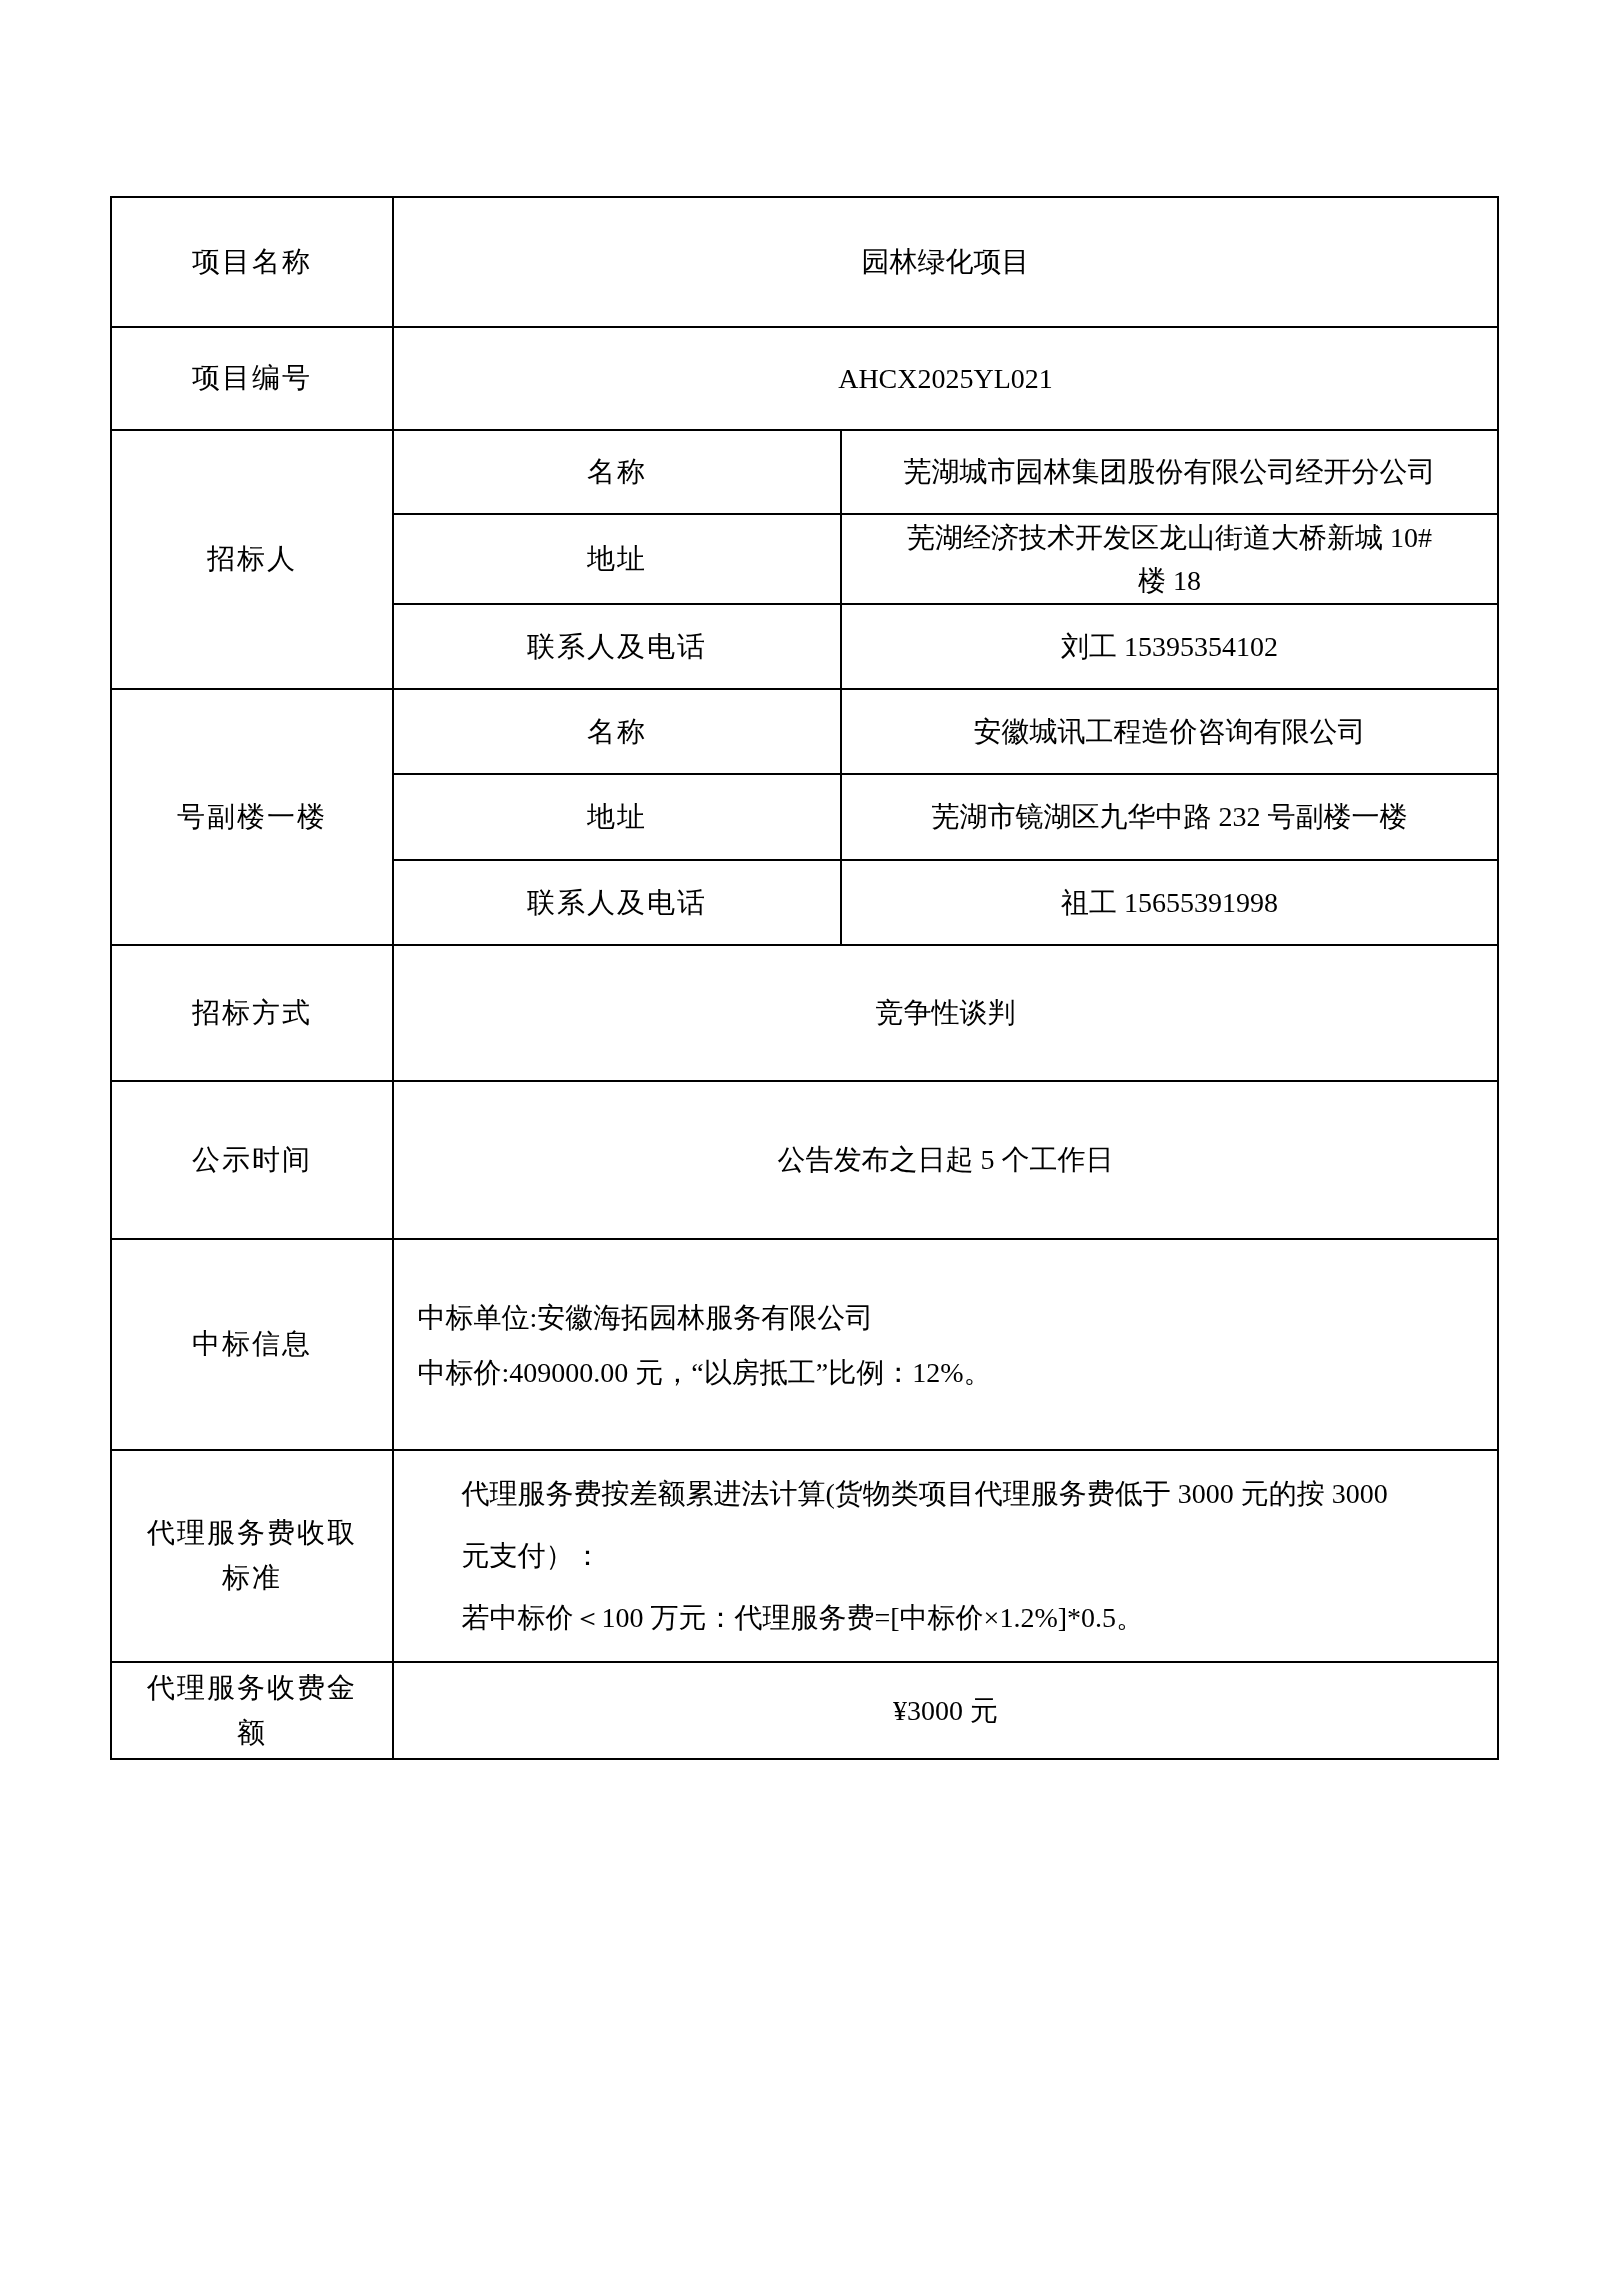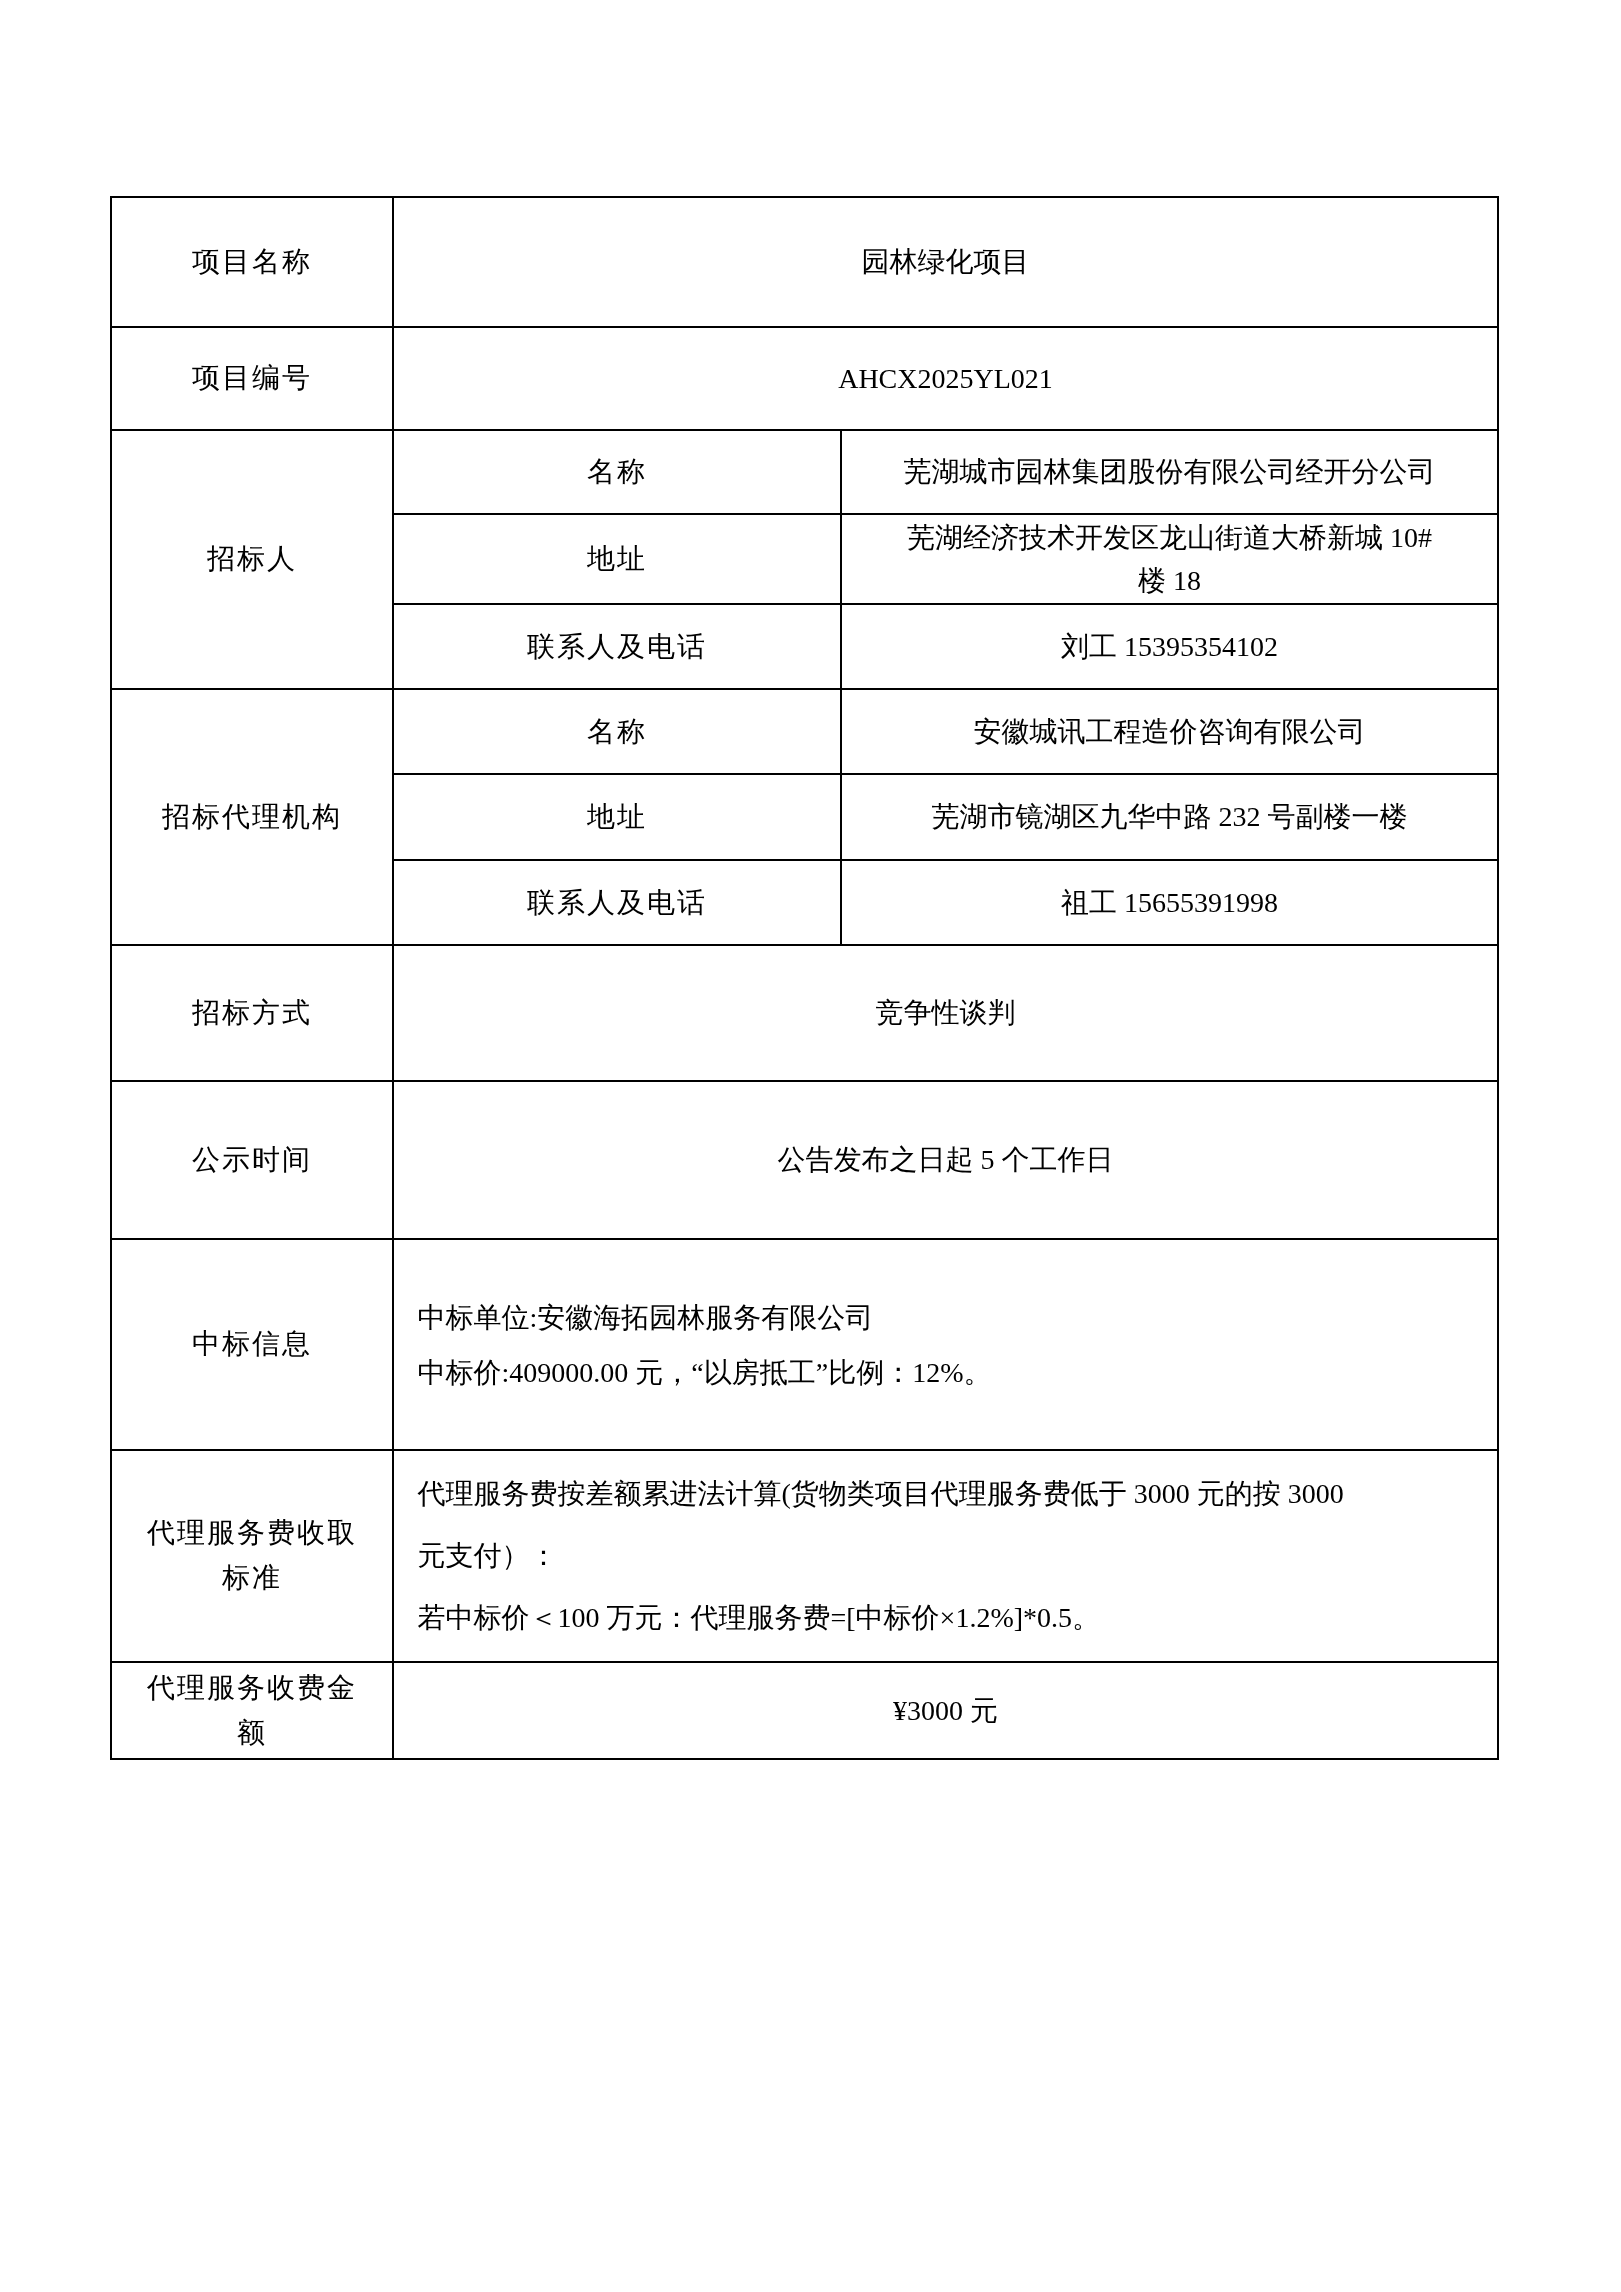--- a/index.html
+++ b/index.html
@@ -57,21 +57,21 @@
   }
   td.val{
     text-align:center;
     padding:0 28px;
   }
   td.val-left{
     text-align:left;
     padding:0 11.8px 0 23.5px;
   }
   td.val-left .ln{line-height:55px;}
-  td.val-left .fee-ln{line-height:62px;}
+  td.val-left .fee-ln{line-height:62px;margin-left:44px;}
 </style>
 </head>
 <body>
 
 <div class="page">
   <table class="doc-table">
     <colgroup>
         <col class="c1">
         <col class="c2">
         <col class="c3">
@@ -99,21 +99,21 @@
         <div>芜湖经济技术开发区龙山街道大桥新城 10#</div>
         <div>楼 18</div>
       </td>
     </tr>
     <tr class="r5">
       <td class="sub">联系人及电话</td>
       <td class="val">刘工 15395354102</td>
     </tr>
 
     <tr class="r6">
-      <td class="lbl" rowspan="3">招标代理机构</td>
+      <td class="lbl" rowspan="3">号副楼一楼</td>
       <td class="sub">名称</td>
       <td class="val">安徽城讯工程造价咨询有限公司</td>
     </tr>
     <tr class="r7">
       <td class="sub">地址</td>
       <td class="val">芜湖市镜湖区九华中路 232 号副楼一楼</td>
     </tr>
     <tr class="r8">
       <td class="sub">联系人及电话</td>
       <td class="val">祖工 15655391998</td>

